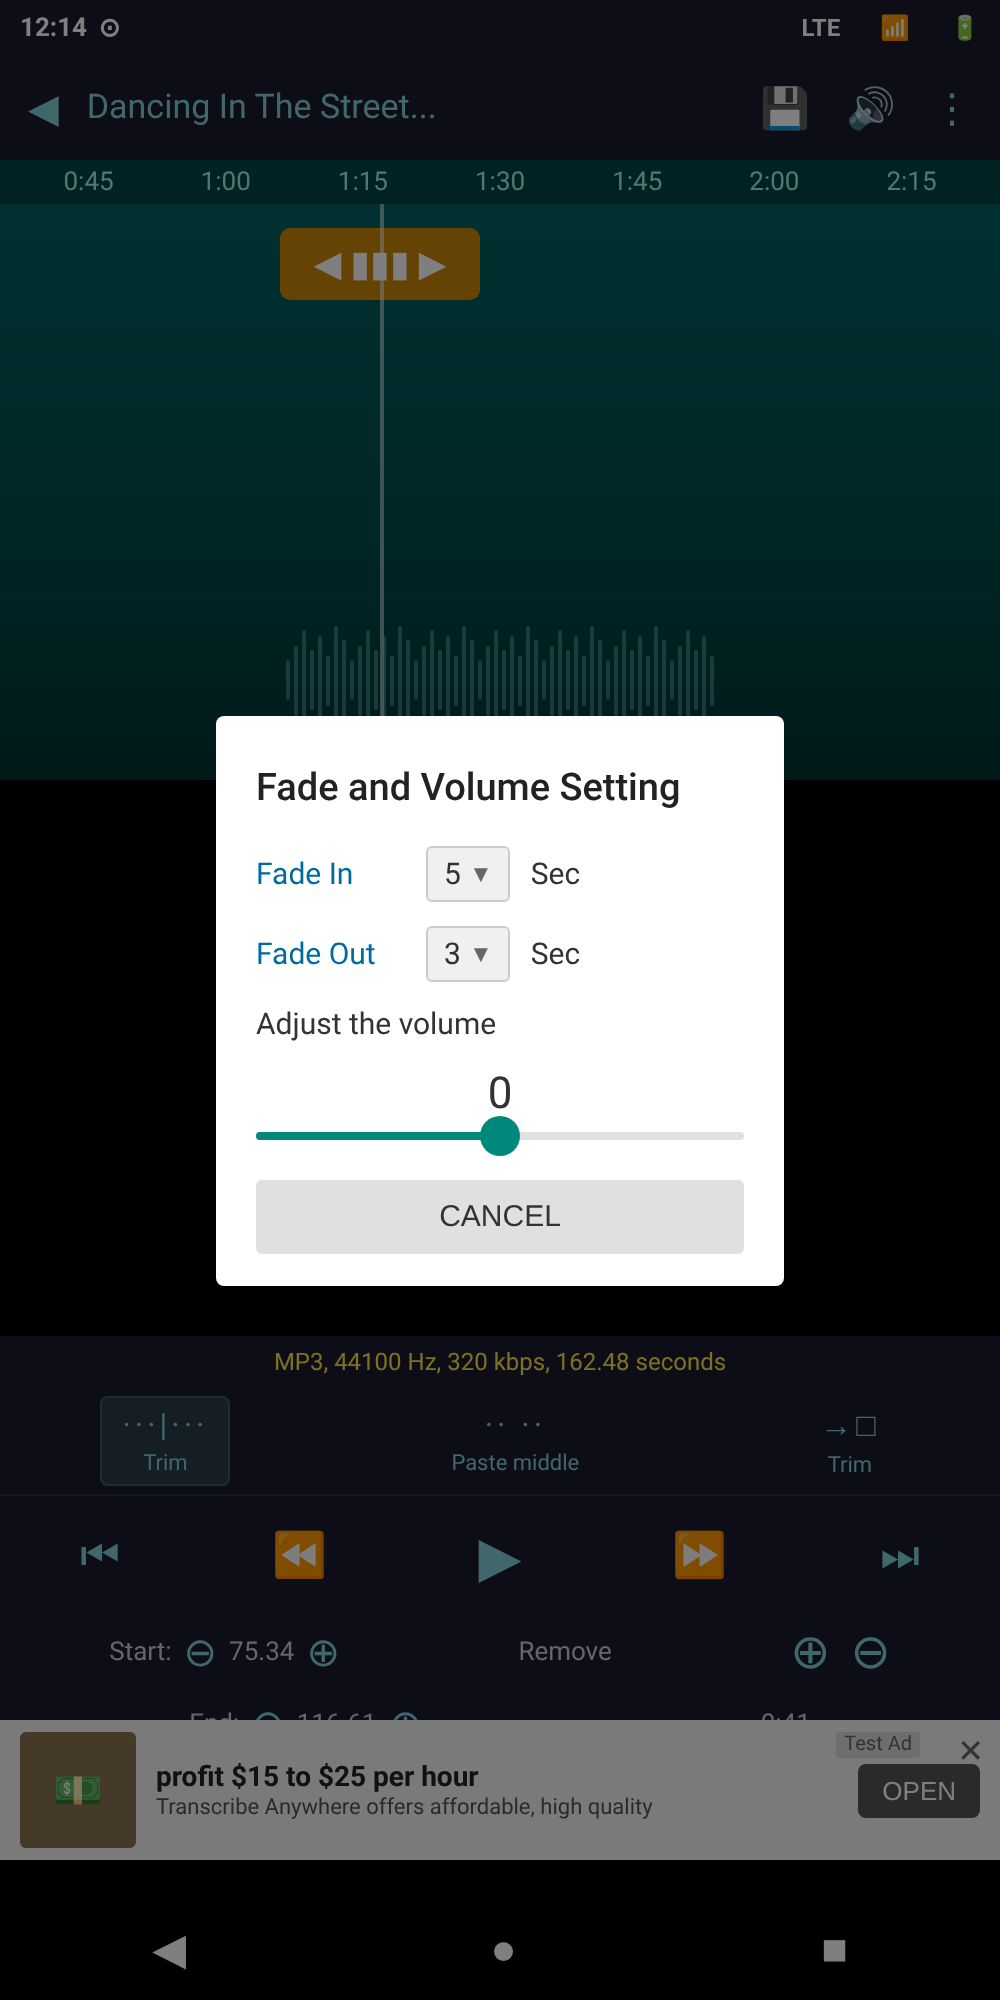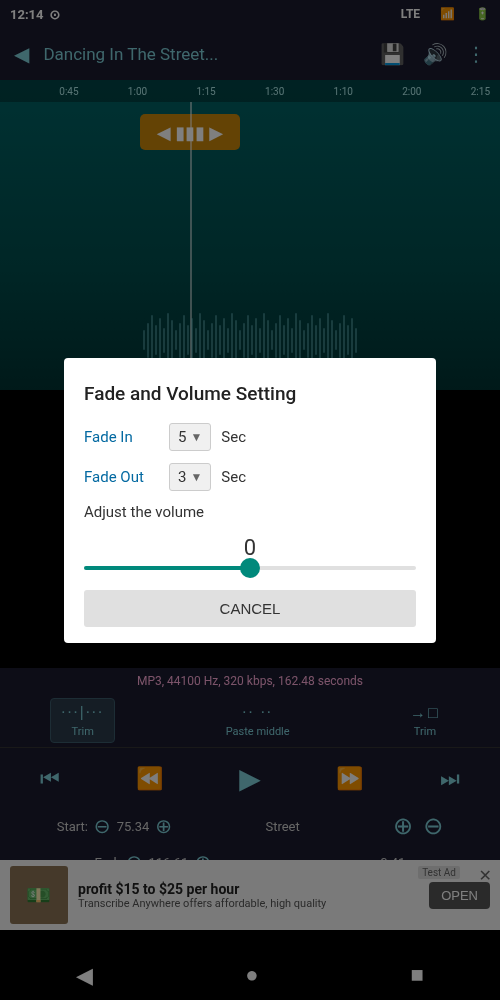--- a/index.html
+++ b/index.html
@@ -66,23 +66,23 @@
     }
     .timeline-ruler {
       display: flex;
       align-items: center;
       height: 22px;
       background: rgba(0,0,0,0.3);
       padding: 0 10px;
     }
     .ruler-mark {
       color: #aee8e8;
-      font-size: 10px;
+      font-size: 13px;
       flex: 1;
-      text-align: right;
+      text-align: center;
     }
     .waveform-container {
       position: relative;
       width: 100%;
       height: 288px;
     }
     .trim-handle {
       position: absolute;
       top: 12px;
       left: 140px;
@@ -130,21 +130,21 @@
       top: 0; left: 0; right: 0; bottom: 0;
       background: rgba(0,0,0,0.5);
       display: flex;
       align-items: center;
       justify-content: center;
       z-index: 100;
     }
     .modal {
       background: #fff;
       border-radius: 4px;
-      width: 372px;
+      width: 284px;
       padding: 24px 20px 16px;
       position: relative;
     }
     .modal-title {
       font-size: 19px;
       font-weight: 500;
       color: #222;
       margin-bottom: 18px;
     }
     .modal-row {
@@ -228,21 +228,21 @@
       background: #e0e0e0;
       border: none;
       border-radius: 3px;
       font-size: 15px;
       color: #333;
       cursor: pointer;
       font-weight: 500;
     }
     .file-info {
       text-align: center;
-      color: #f9a8d4;
+      color: #fde047;
       font-size: 12px;
       padding: 6px 0 4px;
     }
     .toolbar-row {
       display: flex;
       justify-content: space-around;
       align-items: center;
       padding: 6px 0 4px;
       border-bottom: 1px solid #333;
     }
@@ -409,21 +409,21 @@
   <span class="icon-btn">🔊</span>
   <span class="icon-btn">⋮</span>
 </div>
 
 <div class="timeline-area">
   <div class="timeline-ruler">
     <span class="ruler-mark">0:45</span>
     <span class="ruler-mark">1:00</span>
     <span class="ruler-mark">1:15</span>
     <span class="ruler-mark">1:30</span>
-    <span class="ruler-mark">1:10</span>
+    <span class="ruler-mark">1:45</span>
     <span class="ruler-mark">2:00</span>
     <span class="ruler-mark">2:15</span>
   </div>
   <div class="waveform-container">
     <div class="trim-handle">◀ ▮▮▮ ▶</div>
     <div class="vertical-line"></div>
     <div class="waveform-bg">
       <div class="wave-bar" style="height:20px"></div>
         <div class="wave-bar" style="height:35px"></div>
       <div class="wave-bar" style="height:50px"></div>
@@ -546,21 +546,21 @@
   </div>
 
   <div class="time-row">
     <div class="time-group">
       <span>Start:</span>
       <span class="time-ctrl">⊖</span>
       <span>75.34</span>
       <span class="time-ctrl">⊕</span>
     </div>
     <div class="time-group">
-      <span>Street</span>
+      <span>Remove</span>
     </div>
     <div class="zoom-group">
       <span class="zoom-btn">⊕</span>
       <span class="zoom-btn">⊖</span>
     </div>
   </div>
   <div class="time-row">
     <div class="time-group">
       <span>End:</span>
       <span class="time-ctrl">⊖</span>

